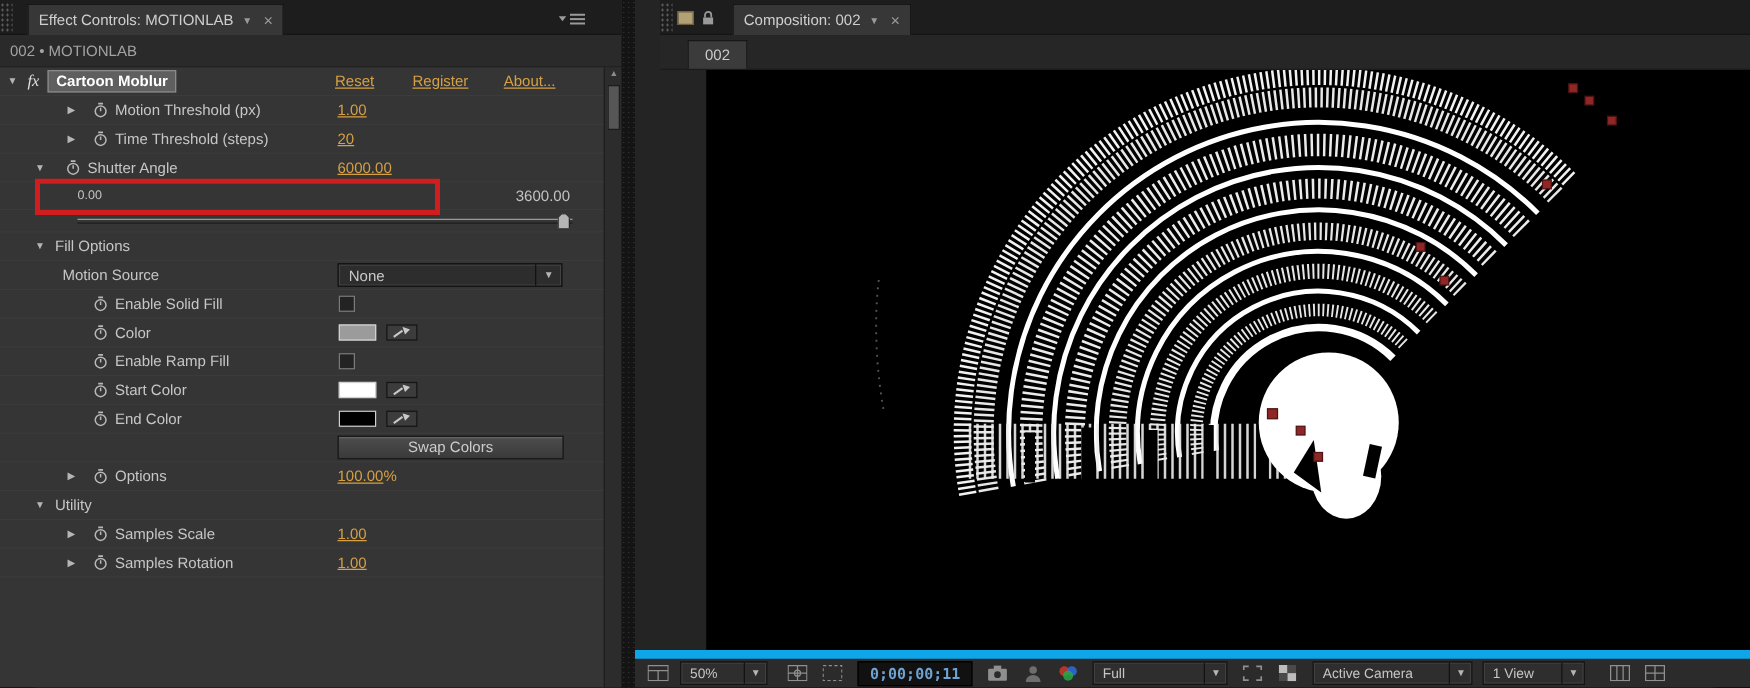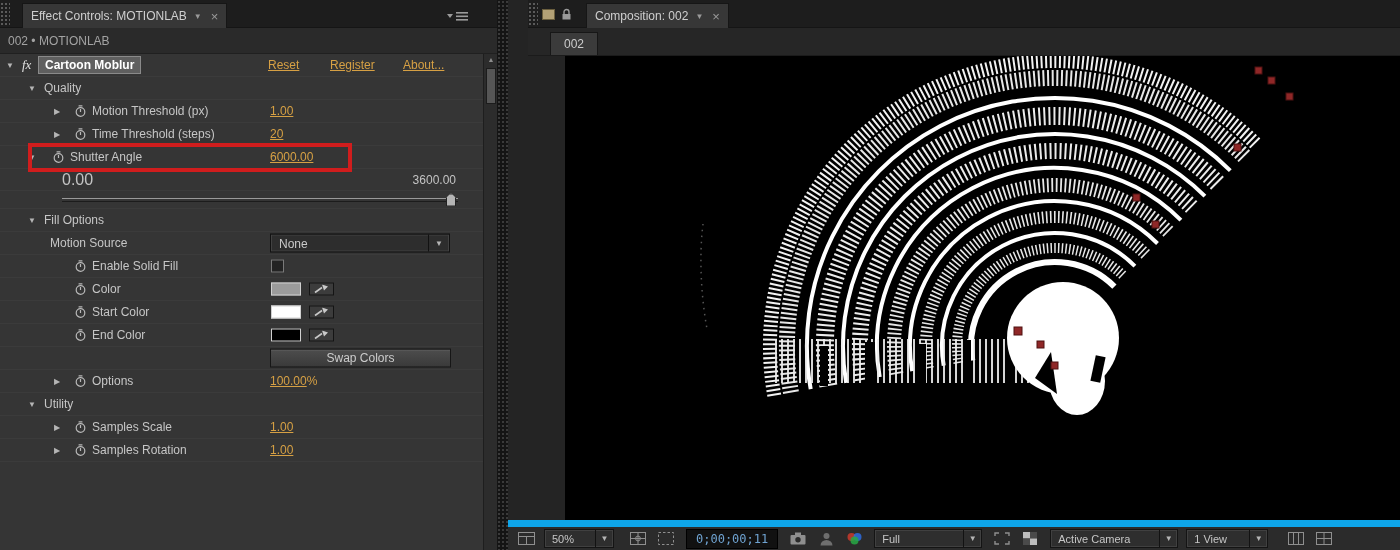--- a/index.html
+++ b/index.html
@@ -44,21 +44,21 @@
   .fx-badge { left:22px; font-style:italic; font-family:"Liberation Serif", serif;
               color:#e0e0e0; font-size:13px; }
   .effect-name { left:38px; background:#5f5f5f; border:1px solid #8a8a8a; color:#ffffff;
                  font-weight:bold; font-size:12px; padding:1px 6px; }
   .link { font-size:12px; text-decoration:underline; cursor:pointer; color:#d6a044; }
   .pos-reset{left:268px}.pos-register{left:330px}.pos-about{left:403px}
 
   .annotation { position:absolute; left:28px; top:143px; width:324px; height:29px;
                 border:4px solid #d01d1d; z-index:6; pointer-events:none; }
 
-  .s-min { left:62px; color:#c3c3c3; font-size:16px; }
+  .s-min { left:62px; color:#c3c3c3; font-size:10px; }
   .s-max { left:372px; width:84px; text-align:right; color:#c3c3c3; font-size:12px; }
   .track { left:62px; width:396px; height:4px; border-top:1px solid #9a9a9a;
            border-bottom:1px solid #1c1c1c; }
   .handle { left:446px; width:10px; height:13px; background:#b5b5b5; border:1px solid #222;
             clip-path:polygon(50% 0, 100% 38%, 100% 100%, 0 100%, 0 38%); }
 
   .dd { left:270px; width:180px; height:19px; background:#2d2d2d; border:1px solid #121212;
         box-shadow:inset 0 0 0 1px #424242; display:flex; align-items:center; }
   .dd-label { color:#c9c9c9; font-size:12px; padding-left:8px; flex:1; }
   .dd-arrow { width:21px; align-self:stretch; border-left:1px solid #121212;
@@ -98,21 +98,21 @@
   .comp-frame { position:absolute; left:57px; top:0; width:835px; height:464px; background:#000; }
 
   .comp-toolbar { position:absolute; left:0; bottom:0; right:0; height:30px; background:#2b2b2b;
                   border-top:7px solid #0ea5e9; display:flex; align-items:center; overflow:hidden; }
   .ti { display:flex; align-items:center; justify-content:center; min-width:20px; height:20px;
         cursor:pointer; flex:0 0 auto; }
   .tdd { height:19px; background:#2e2e2e; border:1px solid #141414; box-shadow:inset 0 0 0 1px #404040;
          display:flex; align-items:center; color:#c6c6c6; font-size:11px; padding-left:7px;
          cursor:pointer; flex:0 0 auto; }
   .tdd .dd-arrow { width:18px; height:100%; margin-left:6px; }
-  .tc { background:#111111; border:1px solid #000; color:#6fa3d1; font-weight:normal;
+  .tc { background:#111111; border:1px solid #000; color:#6fa3d1; font-weight:bold;
         font-family:"DejaVu Sans Mono", monospace; font-size:12px; padding:2px 9px; flex:0 0 auto; }.sp8{width:8px;flex:0 0 auto}.sp10{width:10px;flex:0 0 auto}
   .sp14{width:14px;flex:0 0 auto}.sp18{width:18px;flex:0 0 auto}
 </style>
 </head>
 <body>
 
 <div class="app">
 
   <div class="panel-left">
     <div class="tabbar">
@@ -138,24 +138,20 @@
 
       <div class="row">
         <span class="tri tri-d x6"></span>
         <span class="fx-badge">fx</span>
         <span class="effect-name">Cartoon Moblur</span>
         <span class="link pos-reset">Reset</span>
         <span class="link pos-register">Register</span>
         <span class="link pos-about">About...</span>
       </div>
 
-      <div class="row">
-        <span class="tri tri-d x28"></span>
-        <span class="lbl x44">Quality</span>
-      </div>
 
       <div class="row">
         <span class="tri tri-r x54"></span>
         <svg class="watch x74" viewBox="0 0 13 13">
           <circle cx="6.5" cy="7.5" r="4.3" fill="none" stroke="#b8b8b8" stroke-width="1.2"></circle>
           <line x1="6.5" y1="7.5" x2="6.5" y2="4.6" stroke="#b8b8b8" stroke-width="1.2"></line>
           <line x1="4.6" y1="1.4" x2="8.4" y2="1.4" stroke="#b8b8b8" stroke-width="1.4"></line>
         </svg>
         <span class="lbl x92">Motion Threshold (px)</span>
         <span class="val gold u">1.00</span>
@@ -227,20 +223,29 @@
         <span class="lbl x92">Color</span>
         <span class="swatch" style="background: rgb(155, 155, 155);"></span>
         <span class="dropper">
           <svg width="16" height="9" viewBox="0 0 16 9">
               <path d="M1 8 L8 3" stroke="#c9c9c9" stroke-width="1.6" fill="none"></path>
               <polygon points="8,0 14,2 10,6" fill="#c9c9c9"></polygon>
             </svg>
         </span>
       </div>
 
+      <div class="row">
+        <svg class="watch x74" viewBox="0 0 13 13">
+          <circle cx="6.5" cy="7.5" r="4.3" fill="none" stroke="#b8b8b8" stroke-width="1.2"></circle>
+          <line x1="6.5" y1="7.5" x2="6.5" y2="4.6" stroke="#b8b8b8" stroke-width="1.2"></line>
+          <line x1="4.6" y1="1.4" x2="8.4" y2="1.4" stroke="#b8b8b8" stroke-width="1.4"></line>
+        </svg>
+        <span class="lbl x92">Enable Ramp Fill</span>
+        <span class="chk"></span>
+      </div>
 
       <div class="row">
         <svg class="watch x74" viewBox="0 0 13 13">
           <circle cx="6.5" cy="7.5" r="4.3" fill="none" stroke="#b8b8b8" stroke-width="1.2"></circle>
           <line x1="6.5" y1="7.5" x2="6.5" y2="4.6" stroke="#b8b8b8" stroke-width="1.2"></line>
           <line x1="4.6" y1="1.4" x2="8.4" y2="1.4" stroke="#b8b8b8" stroke-width="1.4"></line>
         </svg>
         <span class="lbl x92">Start Color</span>
         <span class="swatch" style="background: rgb(255, 255, 255);"></span>
         <span class="dropper">

